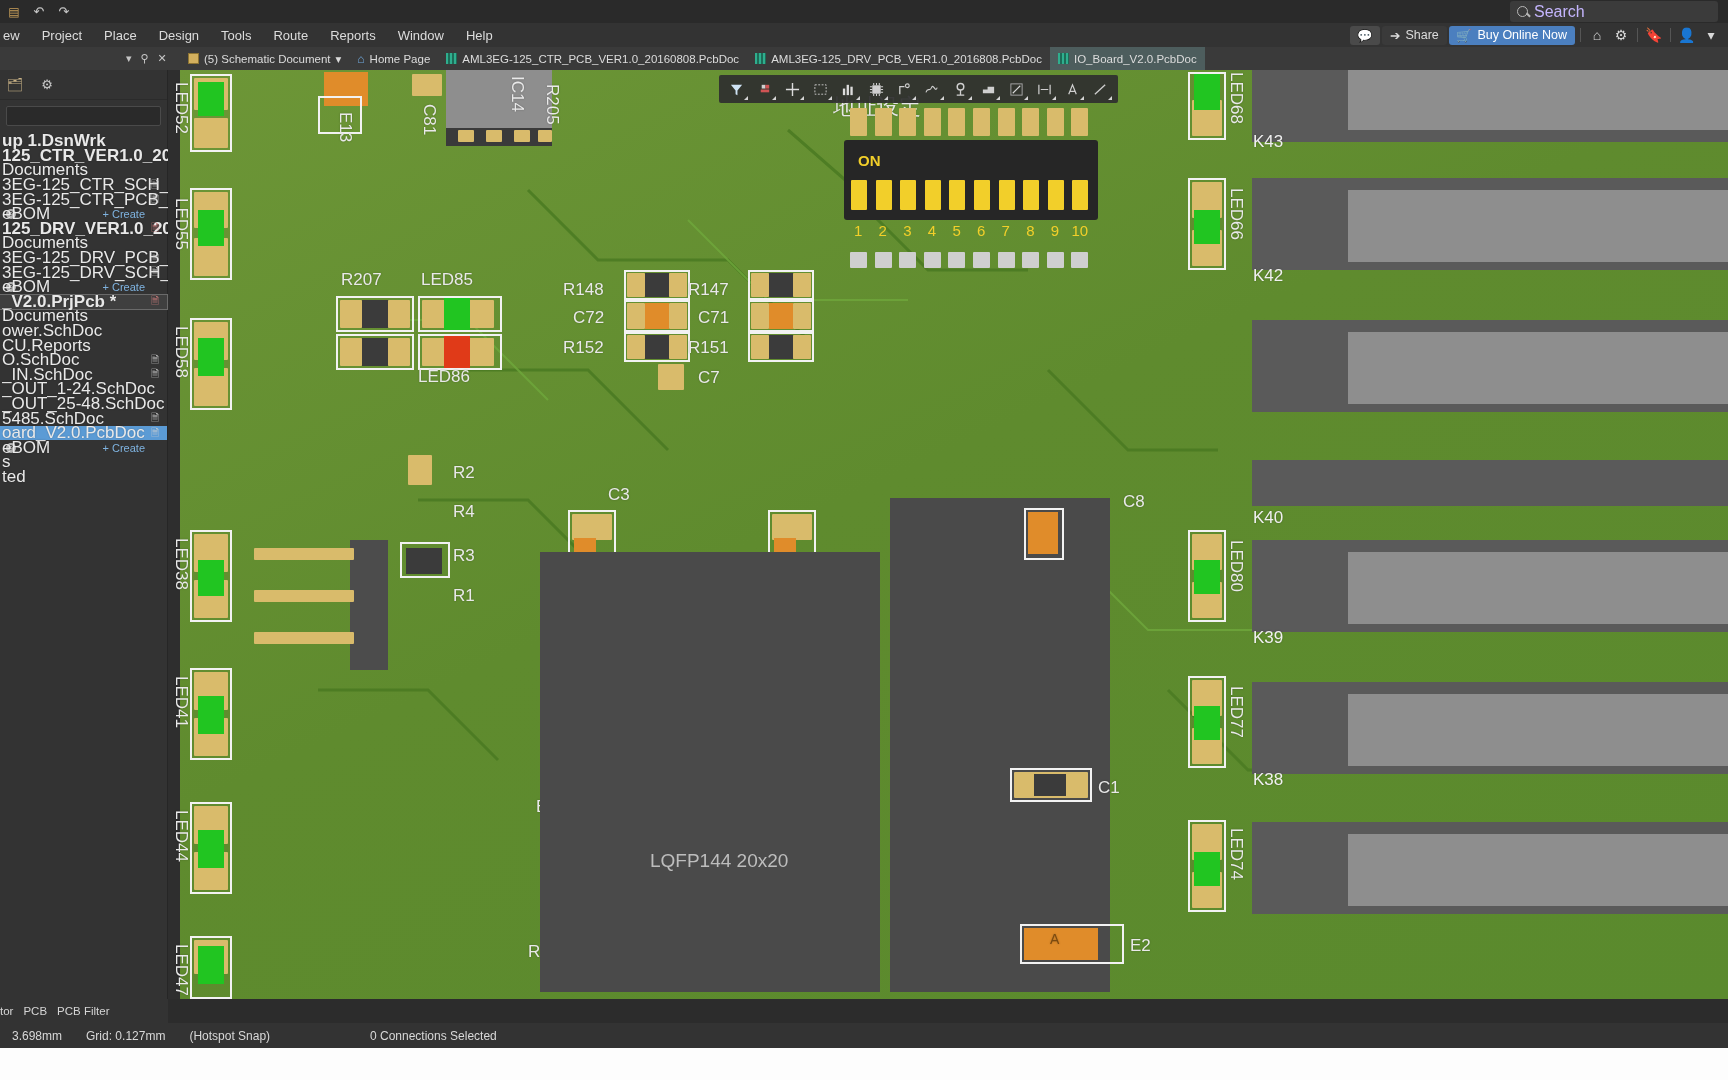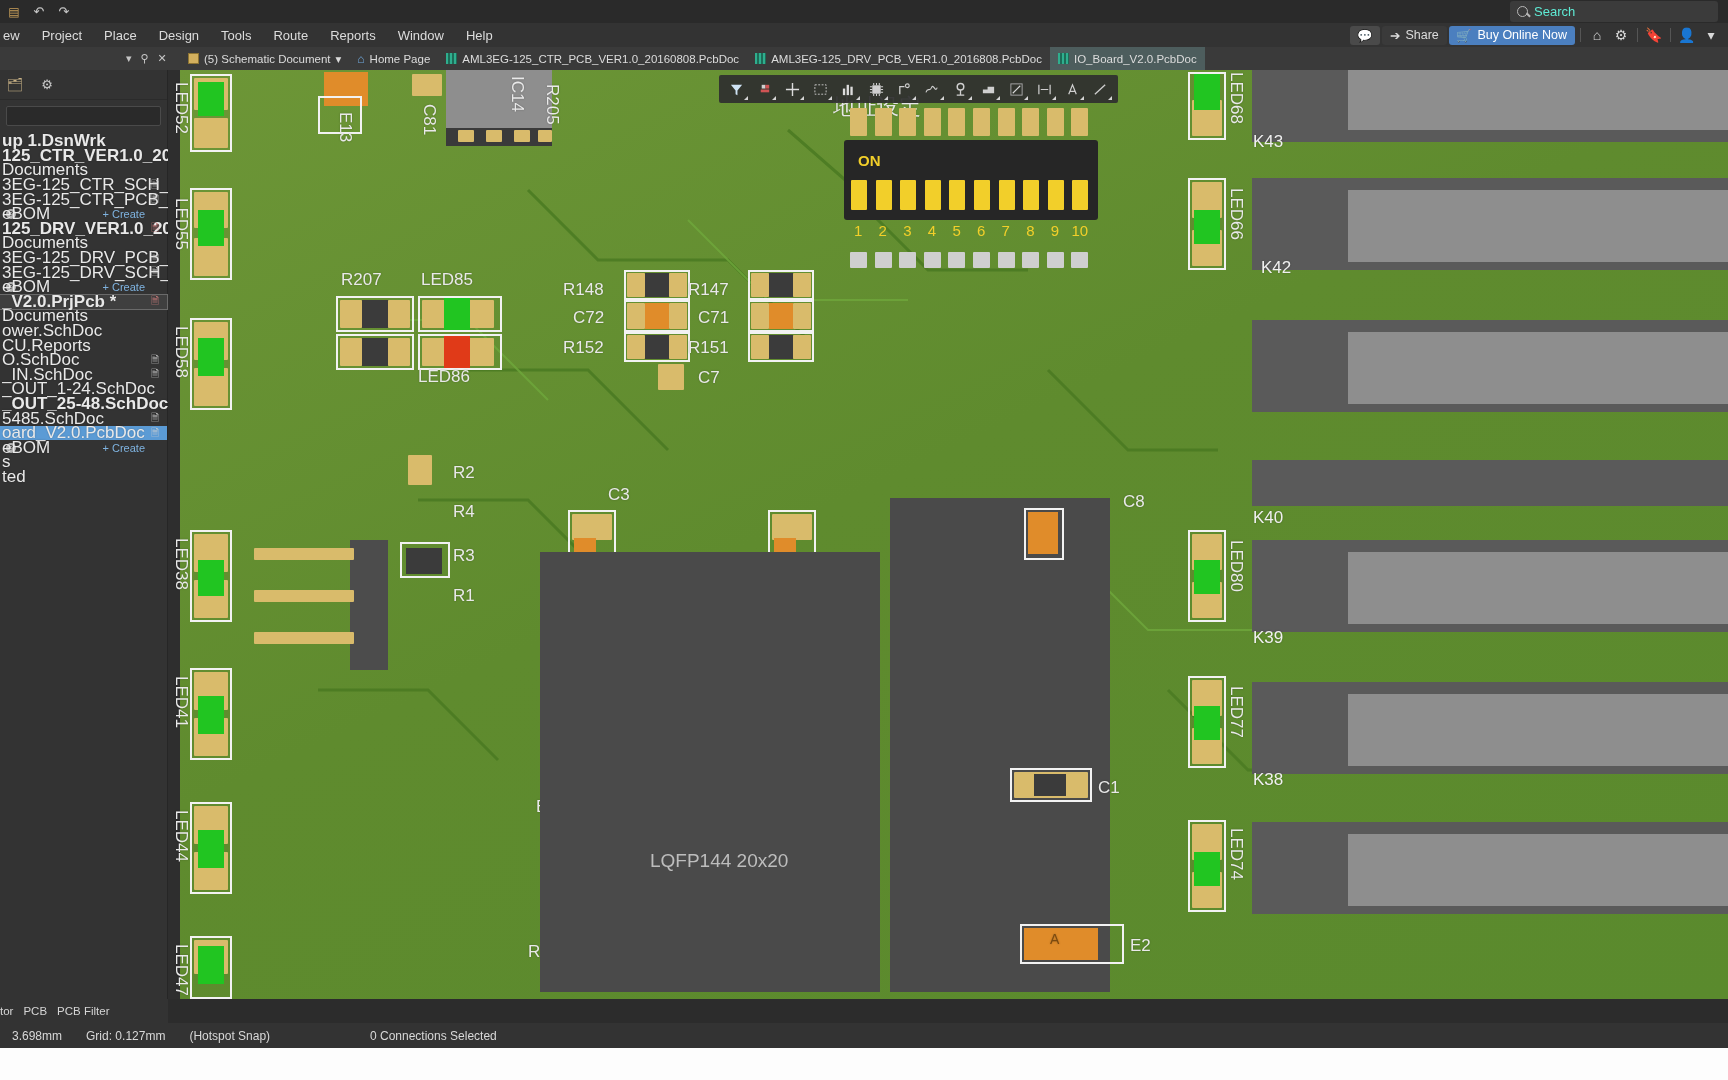--- a/index.html
+++ b/index.html
@@ -25,21 +25,21 @@
   }
   .searchbox {
     position: absolute; right: 10px; top: 1px; width: 208px; height: 21px;
     background: #3b3b3b; border-radius: 3px; display: flex; align-items: center;
     padding: 0 7px; gap: 6px;
   }
   .searchbox .mag { width: 11px; height: 11px; border: 1.6px solid #b7b7b7;
     border-radius: 50%; position: relative; }
   .searchbox .mag:after { content:""; position:absolute; width:5px; height:1.6px;
     background:#b7b7b7; transform: rotate(45deg); right:-4px; bottom:0px; }
-  .searchbox span { color: #5eead4; font-size: 13px; }
+  .searchbox span { color: #c4b5fd; font-size: 16px; }
 
   
   .menubar {
     position: absolute; left: 0; top: 23px; width: 1728px; height: 24px;
     background: #333333; display: flex; align-items: center; text-align: right;
   }
   .menu-items { display: flex; align-items: center; gap: 0px; margin-left: -8px; }
   .menu-item { color: #dcdcdc; font-size: 13px; padding: 3px 11px; cursor: default; }
   .mb-right { position: absolute; right: 6px; top: 0; height: 24px;
     display: flex; align-items: center; gap: 2px; }
@@ -344,21 +344,21 @@
           <span class="right-ic">🗎</span>
         </div>
         <div class="trow">
           <span class="lbl" style="padding-left: 0px;">_IN.SchDoc</span>
           <span class="right-ic">🗎</span>
         </div>
         <div class="trow">
           <span class="lbl" style="padding-left: 0px;">_OUT_1-24.SchDoc</span>
         </div>
         <div class="trow">
-          <span class="lbl" style="padding-left: 0px; font-weight: bold;">_OUT_25-48.SchDoc</span>
+          <span class="lbl" style="padding-left: 0px;">_OUT_25-48.SchDoc</span>
         </div>
         <div class="trow">
           <span class="lbl" style="padding-left: 0px;">5485.SchDoc</span>
           <span class="right-ic">🗎</span>
         </div>
         <div class="trow sel">
           <span class="lbl" style="padding-left: 0px;">oard_V2.0.PcbDoc</span>
           <span class="right-ic">🗎</span>
         </div>
         <div class="trow">
@@ -658,21 +658,21 @@
       <div class="ledbody" style="left:1026px;top:782px;width:26px;height:34px;"></div>
       <div class="lbl v" style="left:1058px;top:758px;">LED74</div>
     </div>
 
     <div class="conn dark" style="left:1084px;top:0px;width:1000px;height:72px;background:#5a5a5a;"></div>
     <div class="conn" style="left:1180px;top:0px;width:420px;height:60px;"></div>
     <div class="lbl k" style="left:1085px;top:62px;">K43</div>
 
     <div class="conn dark" style="left:1084px;top:108px;width:1000px;height:92px;background:#5a5a5a;"></div>
     <div class="conn" style="left:1180px;top:120px;width:420px;height:72px;"></div>
-    <div class="lbl k" style="left:1085px;top:188px;margin-left:8px;">K42</div>
+    <div class="lbl k" style="left:1085px;top:196px;">K42</div>
 
     <div class="conn dark" style="left:1084px;top:250px;width:1000px;height:92px;background:#5a5a5a;"></div>
     <div class="conn" style="left:1180px;top:262px;width:420px;height:72px;"></div>
 
     <div class="conn dark" style="left:1084px;top:390px;width:1000px;height:46px;background:#5a5a5a;"></div>
     <div class="lbl k" style="left:1085px;top:438px;">K40</div>
 
     <div class="conn dark" style="left:1084px;top:470px;width:1000px;height:92px;background:#5a5a5a;"></div>
     <div class="conn" style="left:1180px;top:482px;width:420px;height:72px;"></div>
     <div class="lbl k" style="left:1085px;top:558px;">K39</div>

